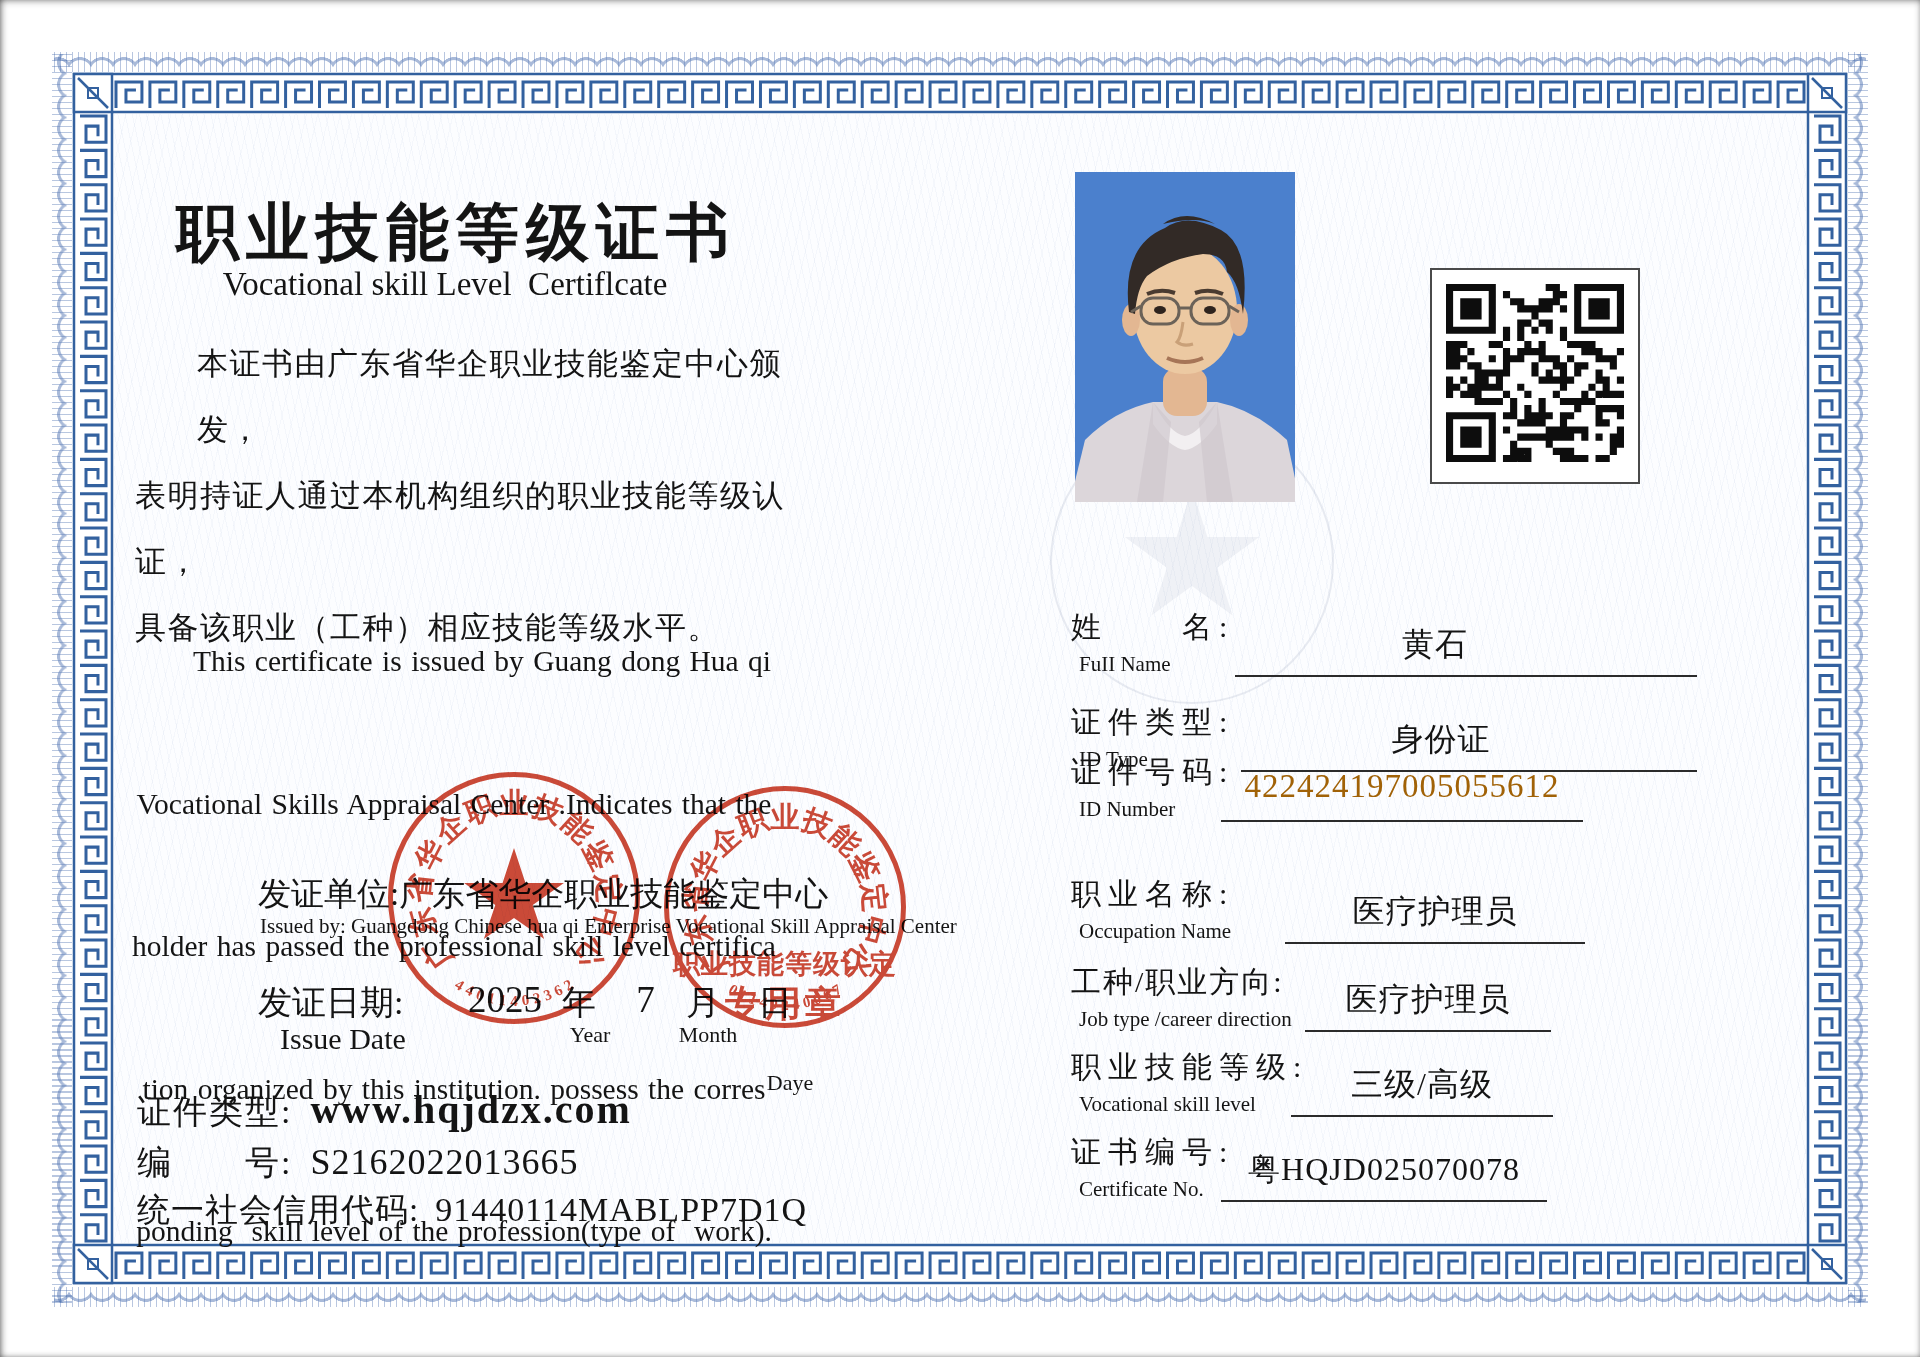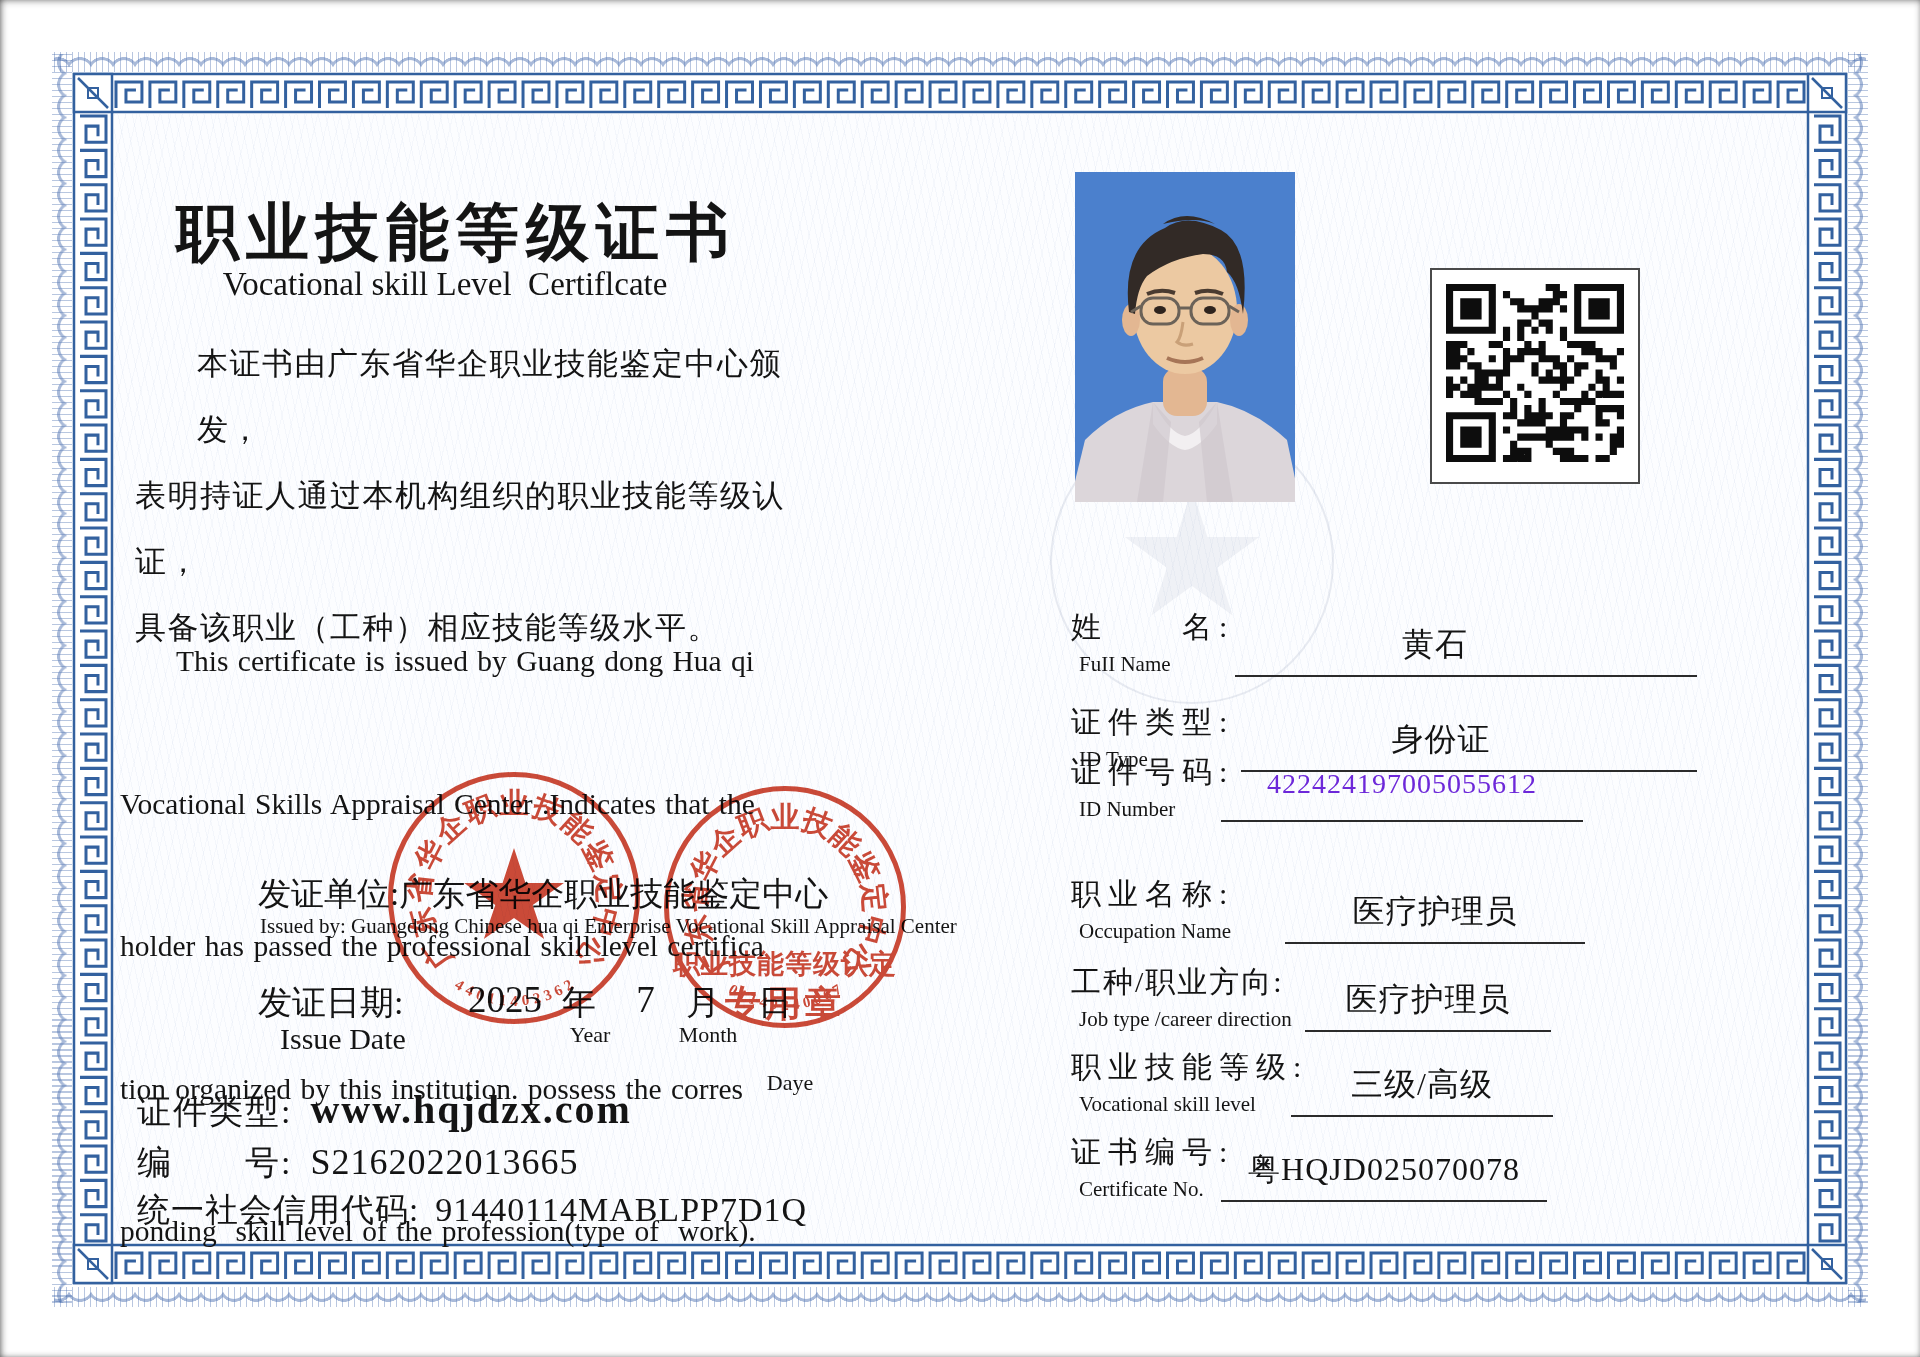--- a/index.html
+++ b/index.html
@@ -38,21 +38,21 @@
   .abs{position:absolute;}
   .z10{z-index:10;}
 
   
   .title-zh{left:150px;top:190px;width:612px;text-align:center;font-size:63px;font-weight:600;letter-spacing:7px;}
   .title-en{left:130px;top:266px;width:630px;text-align:center;font-size:33px;white-space:pre;}
 
   
   .intro-zh{left:135px;top:331px;width:660px;font-size:31px;line-height:66px;letter-spacing:1.5px;}
   .intro-zh .ind{padding-left:62px;}
-  .intro-en{left:120px;top:543px;width:668px;font-size:29.5px;line-height:47.5px;white-space:pre;word-spacing:2px;}
+  .intro-en{left:120px;top:543px;width:668px;font-size:29.5px;line-height:47.5px;white-space:pre;word-spacing:2px;text-align:center;}
   .intro-en .ind{padding-left:56px;}
 
   
   .issuer-row{left:258px;top:872px;font-size:33px;white-space:nowrap;}
   .issuer-sub{left:260px;top:914px;font-size:21px;}
   .date-label{left:258px;top:980px;font-size:34px;}
   .date-sub{left:280px;top:1022px;font-size:30px;}
   .d-year{left:450px;top:978px;width:110px;text-align:center;font-size:37px;}
   .d-year-u{left:562px;top:980px;font-size:34px;}
   .d-year-s{left:560px;top:1022px;width:60px;text-align:center;font-size:22px;}
@@ -80,21 +80,21 @@
   .qr-box{left:1430px;top:268px;width:206px;height:212px;background:#fff;border:2px solid #4a4a4a;z-index:8;}
   .qr-box svg{display:block;margin:14px auto 0 auto;}
 
   
   .frow{position:absolute;left:1071px;width:680px;height:92px;z-index:10;}
   .flabel{font-size:30px;letter-spacing:7px;white-space:nowrap;}
   .flabel.tight{letter-spacing:2px;}
   .fsub{font-size:21px;padding-left:8px;margin-top:4px;white-space:nowrap;}
   .fline{position:absolute;border-bottom:2px solid #2b2b2b;height:0;top:68px;}
   .fvalue{position:absolute;top:16px;text-align:center;font-size:32px;letter-spacing:1px;white-space:nowrap;}
-  .fvalue.gray{color:#6d28d9;font-size:28px;}
+  .fvalue.gray{color:#a16207;font-size:33px;}
 
   
   .stamp{position:absolute;z-index:20;color:#c93a27;opacity:.92;mix-blend-mode:multiply;}
   .stamp-ring{position:absolute;inset:0;border:5px solid currentColor;border-radius:50%;}
   .stamp-star{position:absolute;left:50%;top:50%;width:104px;height:100px;transform:translate(-50%,-50%);
     background:currentColor;
     clip-path:polygon(50% 0%,61% 35%,98% 35%,68% 57%,79% 91%,50% 70%,21% 91%,32% 57%,2% 35%,39% 35%);}
   .arc-char{position:absolute;left:50%;top:50%;font-size:29px;font-weight:bold;}
   .num-char{position:absolute;left:50%;top:50%;font-size:15px;font-weight:bold;}
   .stamp-c1{position:absolute;left:0;width:100%;text-align:center;top:160px;font-size:27px;font-weight:bold;letter-spacing:1px;}

